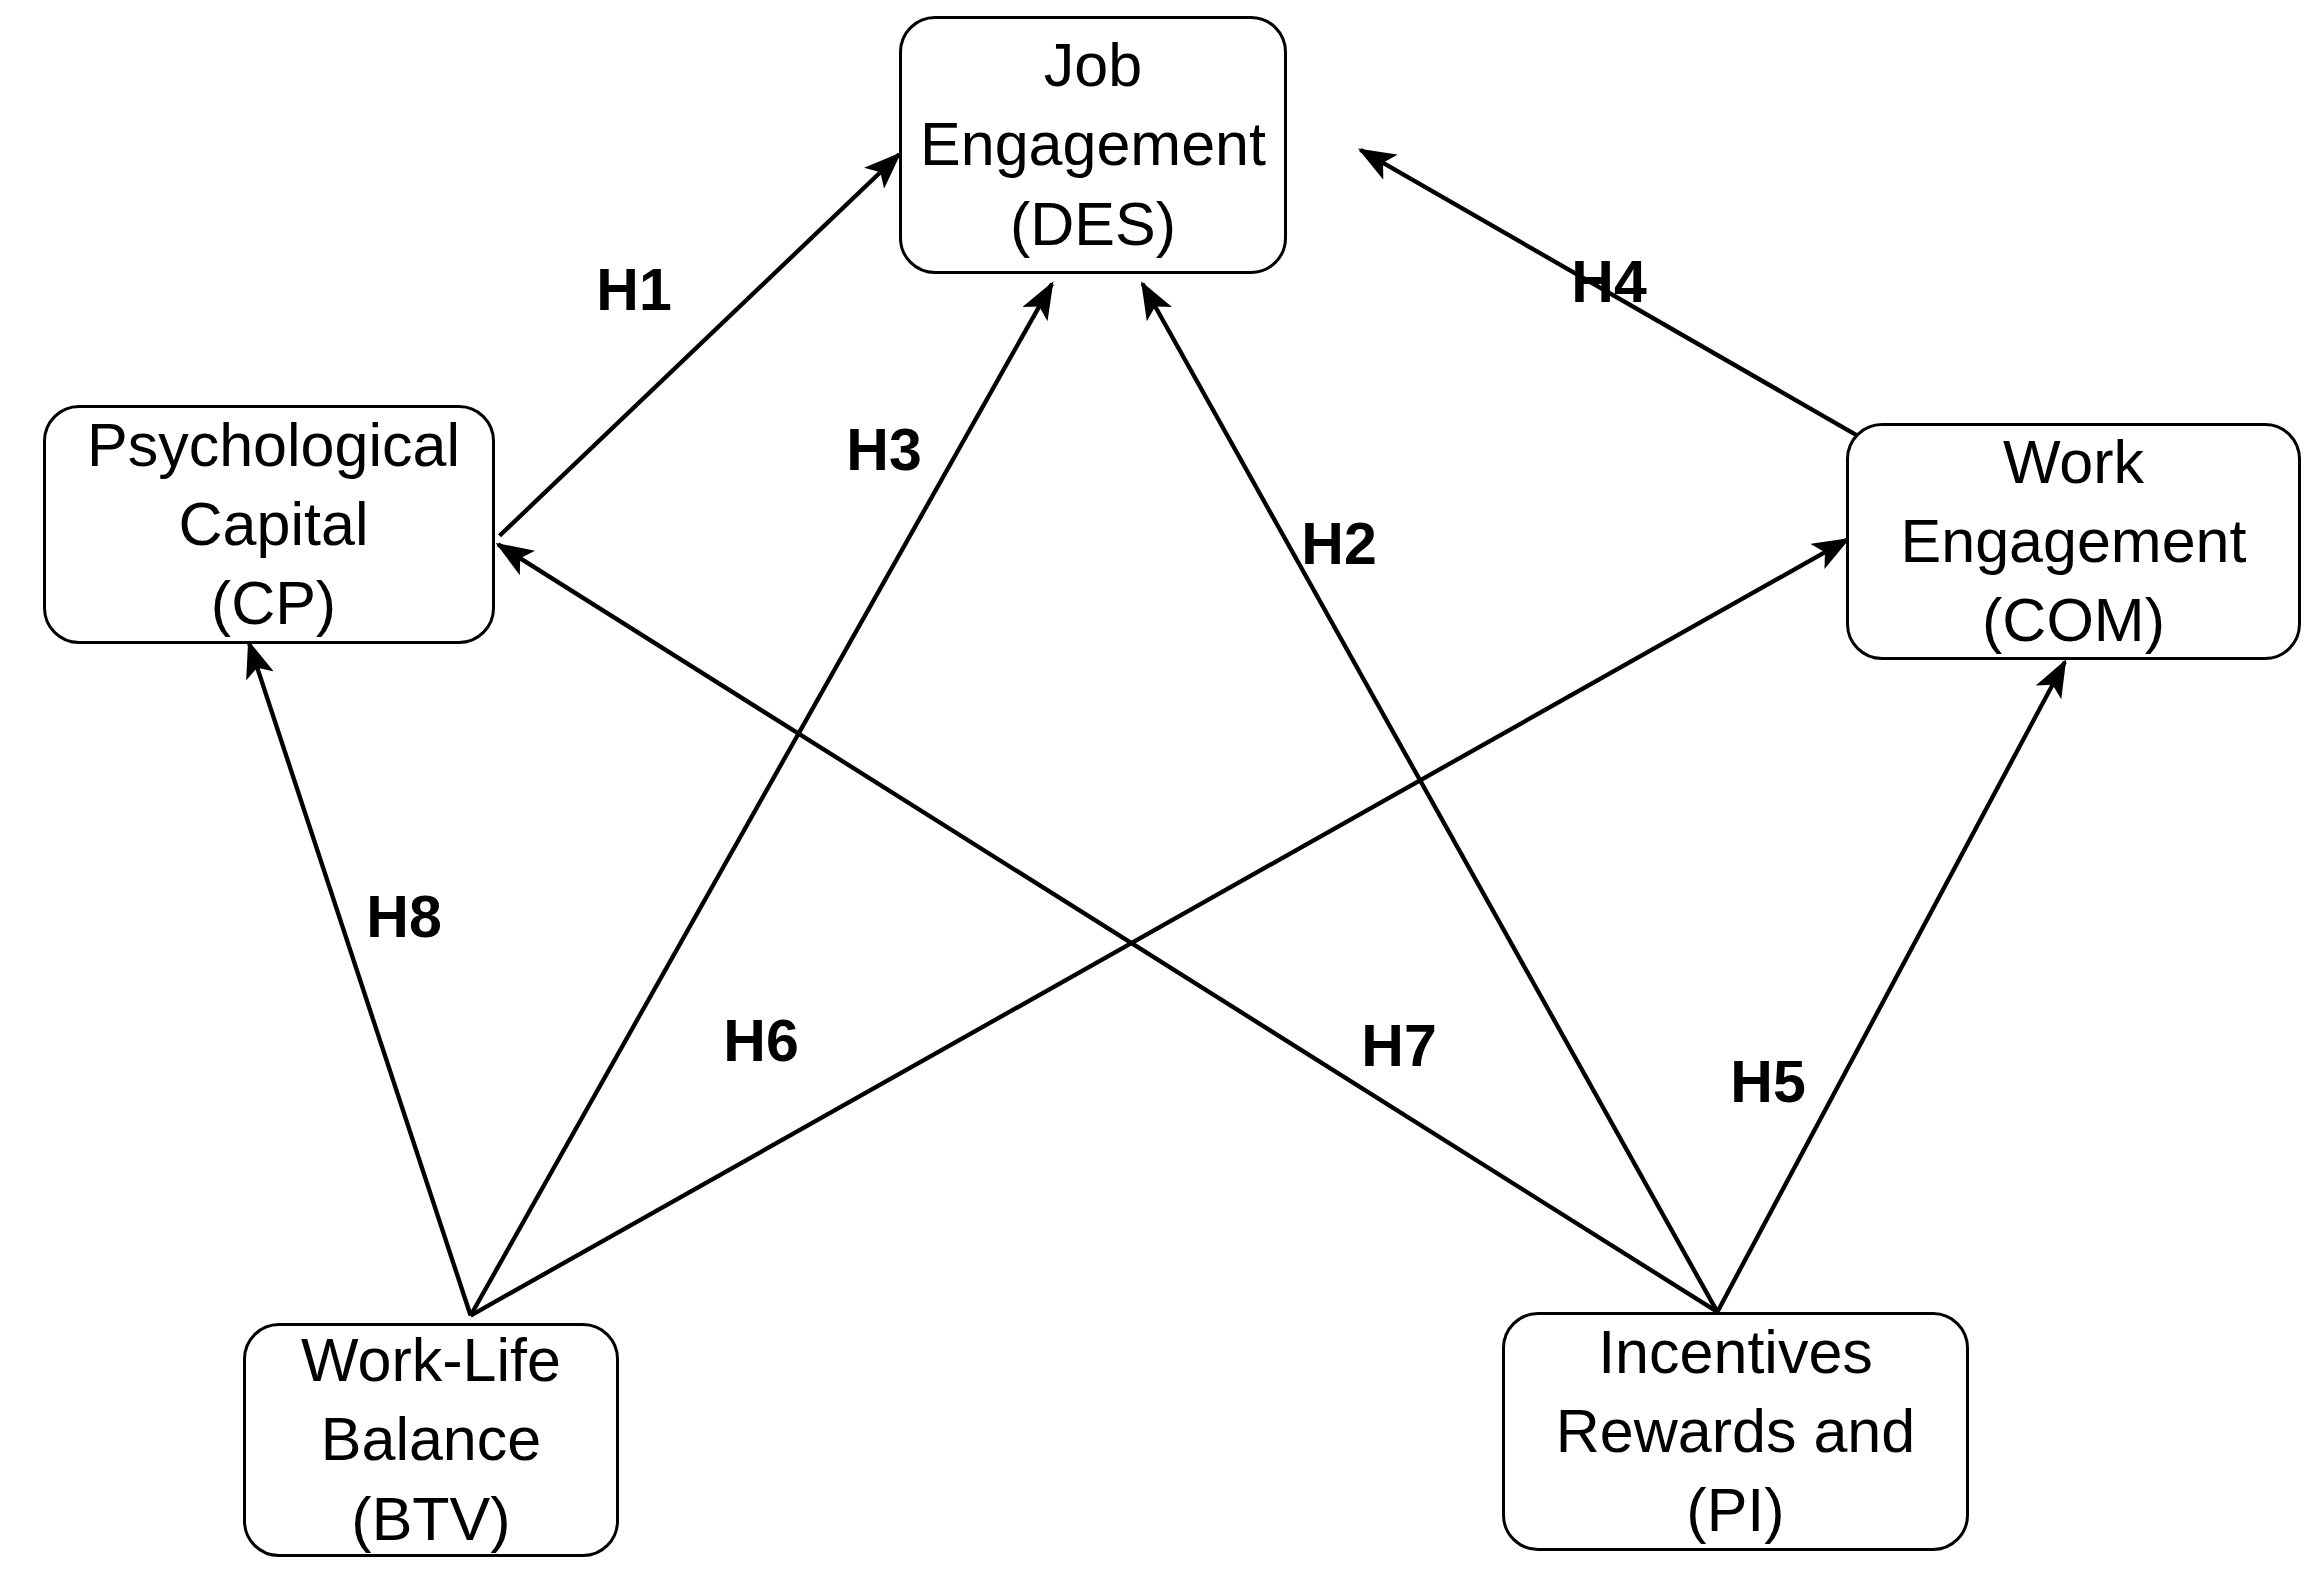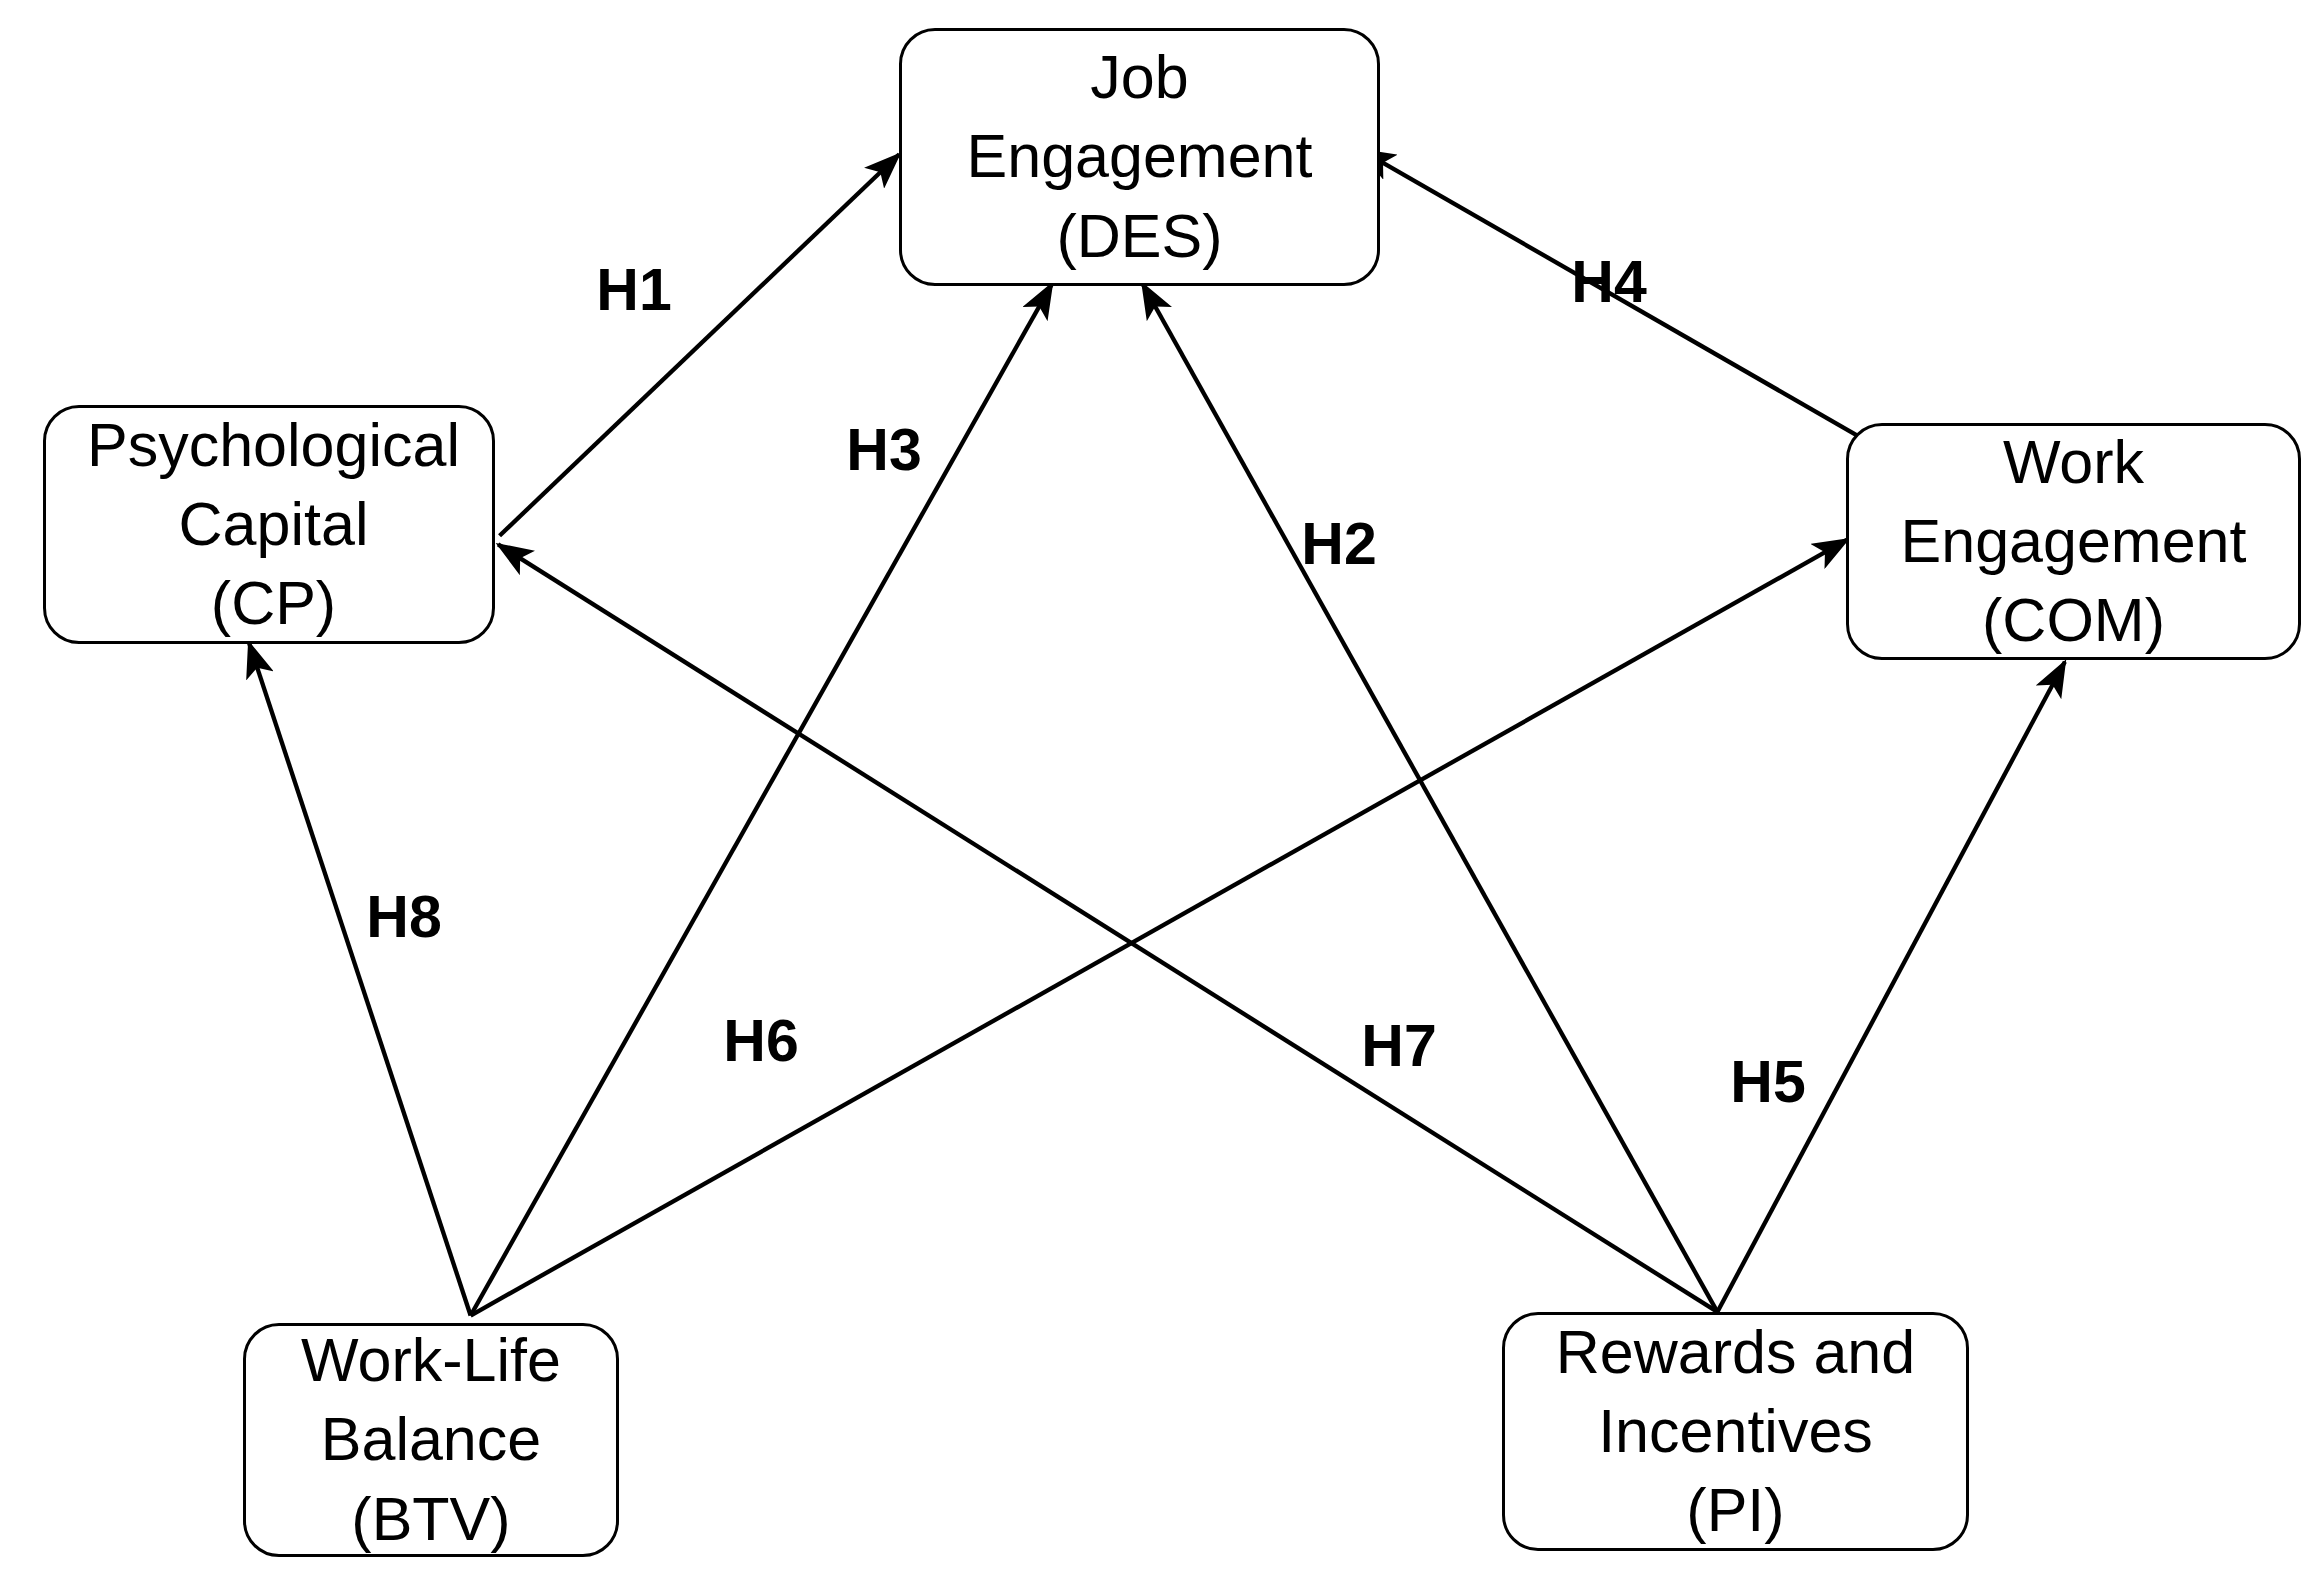--- a/index.html
+++ b/index.html
@@ -43,21 +43,21 @@
   .hyp-label {
     position: absolute;
     z-index: 3;
     transform: translate(-50%, -50%);
     color: #000000;
     font-size: 59px;
     font-weight: 700;
     white-space: nowrap;
   }
   
-  #node-des { left: 899px; top: 28px;   width: 481px; height: 258px; }
+  #node-des { left: 899px; top: 16px;   width: 388px; height: 258px; }
   #node-cp  { left: 43px;   top: 405px;  width: 452px; height: 239px; padding-left: 9px; }
   #node-com { left: 1846px; top: 423px;  width: 455px; height: 237px; }
   #node-btv { left: 243px;  top: 1323px; width: 376px; height: 234px; }
   #node-pi  { left: 1502px; top: 1312px; width: 467px; height: 239px; }
   
   #hlabel-h1 { left: 612px;  top: 290px; margin-left: 22px; }
   #hlabel-h2 { left: 1339px; top: 544px; text-align: right; }
   #hlabel-h3 { left: 884px; top: 450px; }
   #hlabel-h4 { left: 1609px; top: 282px; }
   #hlabel-h5 { left: 1768px; top: 1066px; margin-top: 16px; }
@@ -104,22 +104,22 @@
     <span>(COM)</span>
   </div>
 
   <div class="node" id="node-btv">
     <span>Work-Life</span>
     <span>Balance</span>
     <span>(BTV)</span>
   </div>
 
   <div class="node" id="node-pi">
+    <span>Incentives</span>
     <span>Rewards and</span>
-    <span>Incentives</span>
     <span>(PI)</span>
   </div>
 
   <div class="hyp-label" id="hlabel-h1">H1</div>
   <div class="hyp-label" id="hlabel-h2">H2</div>
   <div class="hyp-label" id="hlabel-h3">H3</div>
   <div class="hyp-label" id="hlabel-h4">H4</div>
   <div class="hyp-label" id="hlabel-h5">H5</div>
   <div class="hyp-label" id="hlabel-h6">H6</div>
   <div class="hyp-label" id="hlabel-h7">H7</div>

